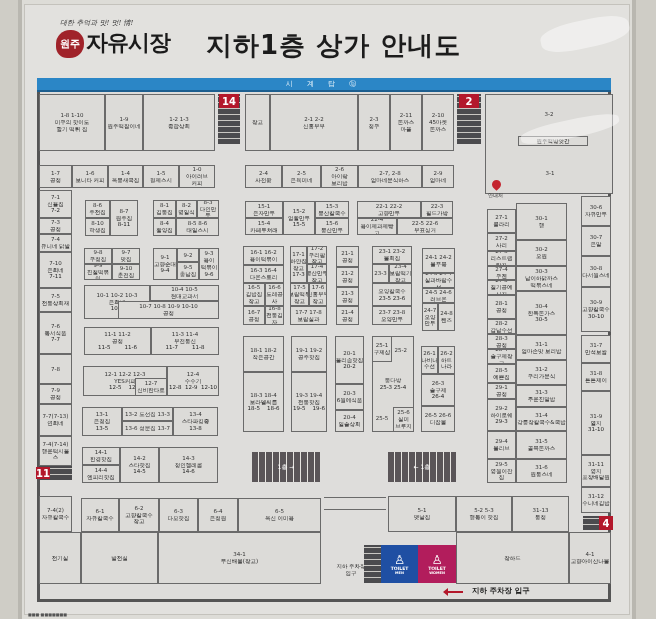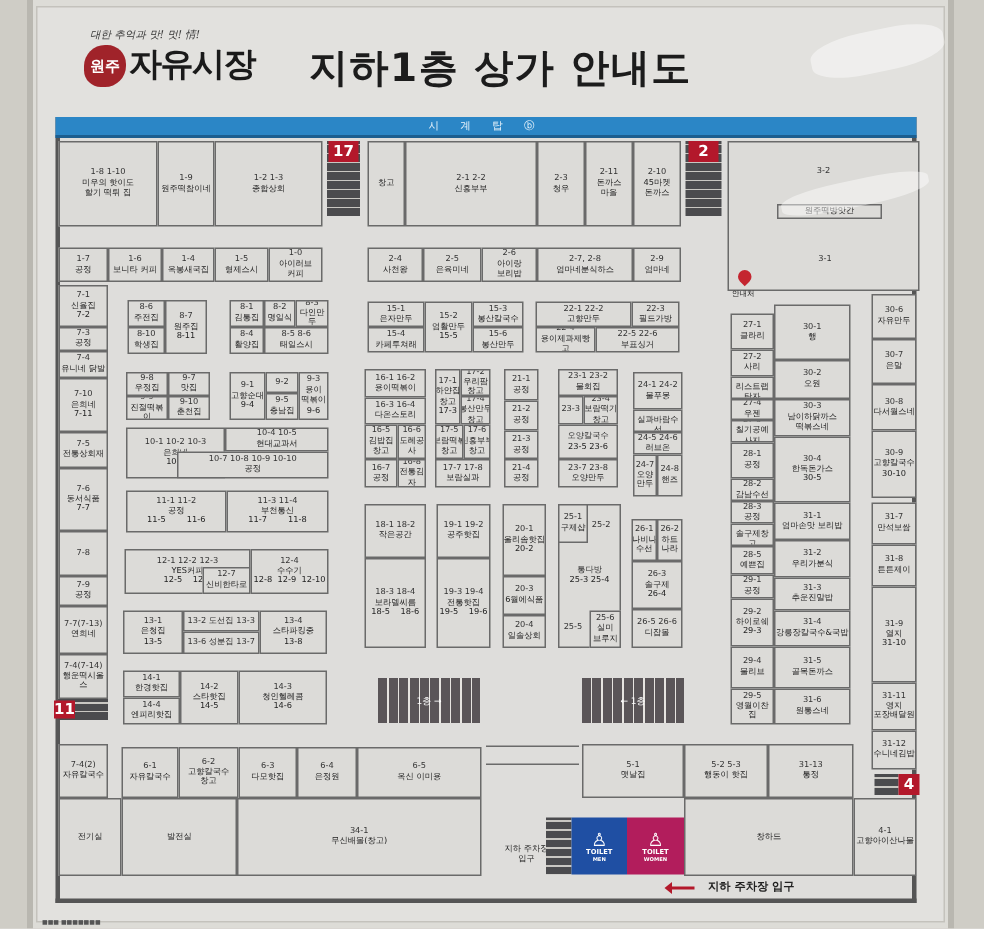--- a/index.html
+++ b/index.html
@@ -116,21 +116,21 @@
   </div>
 <div class="shop" style="left:105px;top:94px;width:38px;height:57px;">
     <span class="num">1-9</span>
     <span class="nm">원주떡참이네</span>
   </div>
 <div class="shop" style="left:143px;top:94px;width:72px;height:57px;">
     <span class="num">1-2          1-3</span>
     <span class="nm">종합상회</span>
   </div>
 <div class="stairs-v" style="left:218px;top:94px;width:22px;height:50px;"></div>
-<div class="badge" style="left:219px;top:94px;width:20px;height:14px;">17</div>
+<div class="badge" style="left:219px;top:94px;width:20px;height:14px;">14</div>
 <div class="shop" style="left:245px;top:94px;width:25px;height:57px;">
     <span class="nm">창고</span>
   </div>
 <div class="shop" style="left:270px;top:94px;width:88px;height:57px;">
     <span class="num">2-1          2-2</span>
     <span class="nm">신흥부부</span>
   </div>
 <div class="shop" style="left:358px;top:94px;width:32px;height:57px;">
     <span class="num">2-3</span>
     <span class="nm">청우</span>

